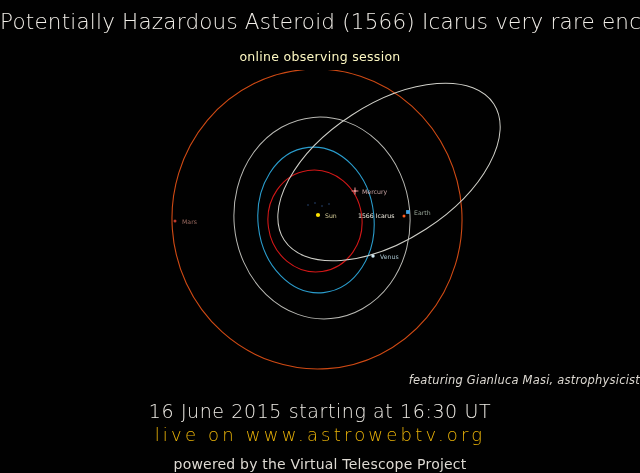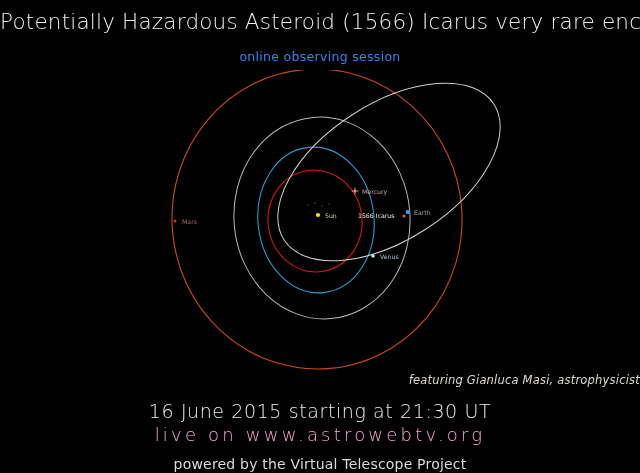--- a/index.html
+++ b/index.html
@@ -33,42 +33,42 @@
     top: 9px;
     font-size: 21.5px;
     letter-spacing: 0.2px;
     color: #f2efe9;
     font-weight: 300;
     font-family: "DejaVu Sans", sans-serif;
   }
   #subtitle {
     top: 49px;
     font-size: 12.5px;
-    color: #3b82f6;
+    color: #fef9c3;
     letter-spacing: 0.3px;
   }
   #featuring {
     top: 373px;
     font-size: 11.5px;
     color: #ddd9d2;
     font-style: italic;
     letter-spacing: 0.2px;
     text-align: right;
   }
   #dateline {
     top: 400px;
     font-size: 19px;
     color: #efece6;
     letter-spacing: 0.6px;
     font-weight: 300;
   }
   #urlline {
     top: 424px;
     font-size: 18px;
-    color: #f9a8d4;
+    color: #eab308;
     letter-spacing: 3.2px;
     font-weight: 300;
   }
   #powered {
     top: 456px;
     font-size: 14px;
     color: #dedad3;
     letter-spacing: 0.2px;
   }
   #orbit-svg {
@@ -127,17 +127,17 @@
         <g>
           <circle cx="404" cy="216" r="1.5" fill="#ff5a1a"></circle>
           <text x="358" y="218" class="olabel" fill="#f0ece0">1566 Icarus</text>
         </g>
       </g>
   </svg>
 
   <div class="txt" id="title">Potentially Hazardous Asteroid (1566) Icarus very rare encounter</div>
   <div class="txt" id="subtitle">online observing session</div>
   <div class="txt" id="featuring">featuring Gianluca Masi, astrophysicist</div>
-  <div class="txt" id="dateline">16 June 2015 starting at 21:30 UT</div>
+  <div class="txt" id="dateline">16 June 2015 starting at 16:30 UT</div>
   <div class="txt" id="urlline">live on www.astrowebtv.org</div>
   <div class="txt" id="powered">powered by the Virtual Telescope Project</div>
 
 </div>
 
 </body></html>

